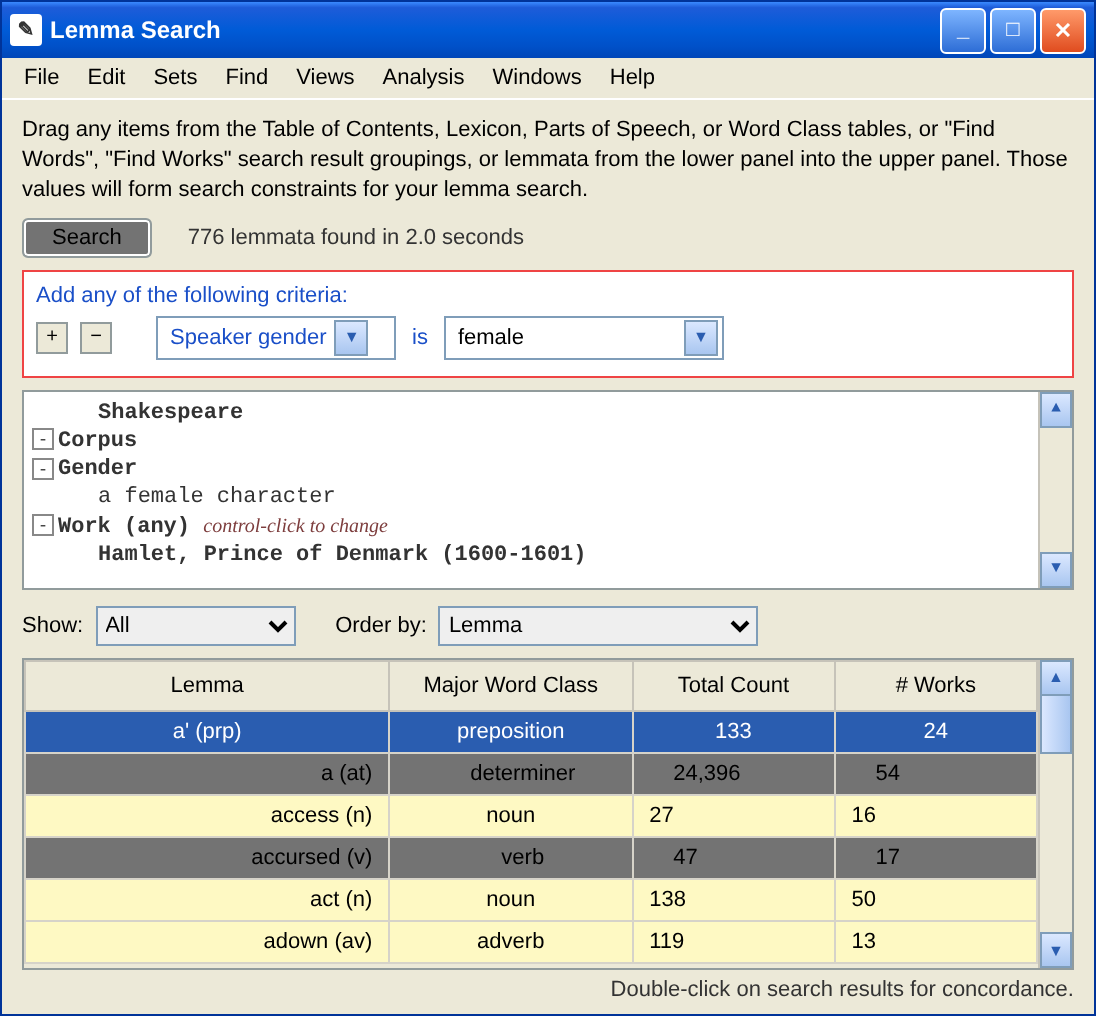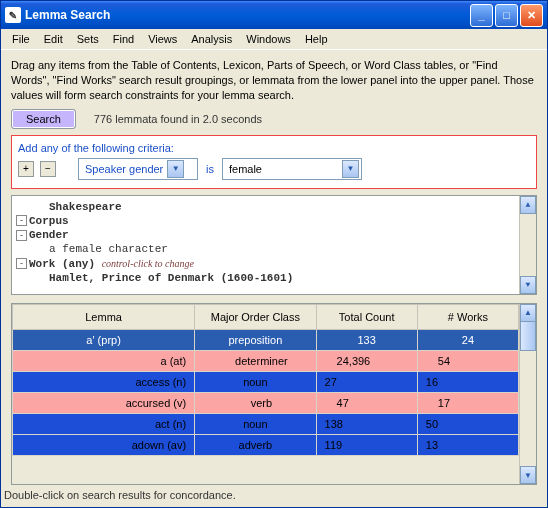--- a/index.html
+++ b/index.html
@@ -8,21 +8,21 @@
 .titlebar .icon { width:16px; height:16px; background:#fff; border-radius:2px; margin-right:4px; display:flex; align-items:center; justify-content:center; color:#333; font-size:10px; font-weight:bold;}
 .titlebar .title { flex:1; font-weight:bold; font-size:12px; }
 .winbtn { width:21px; height:21px; margin-left:2px; border:1px solid #fff; border-radius:3px; display:flex; align-items:center; justify-content:center; font-family:Arial; font-size:11px; font-weight:bold; color:#fff; }
 .minbtn,.maxbtn { background:linear-gradient(to bottom,#7eb5ff,#2d6dd6); }
 .closebtn { background:linear-gradient(to bottom,#ff9a6a,#e04c1f); }
 .menubar { height:20px; background:#ece9d8; display:flex; align-items:center; padding:0 4px; border-bottom:1px solid #fff; }
 .menubar span { padding:2px 7px; cursor:default; }
 .content { padding:8px 10px 0 10px; flex:1; display:flex; flex-direction:column; overflow:hidden; }
 .instr { font-size:11px; line-height:1.35; margin-bottom:6px; }
 .searchrow { display:flex; align-items:center; margin-bottom:6px; }
-.btn { background:#c4b5fd; border:1px solid #919b9c; border-radius:3px; padding:3px 14px; font-size:11px; box-shadow:inset 0 0 0 1px #fff; }
+.btn { background:#737373; border:1px solid #919b9c; border-radius:3px; padding:3px 14px; font-size:11px; box-shadow:inset 0 0 0 1px #fff; }
 .status { margin-left:18px; color:#333; }
 .criteria-box { border:1px solid #ef4444; background:#fff; padding:6px 6px 8px 6px; margin-bottom:6px; }
 .criteria-title { color:#1a4fc8; margin-bottom:4px; }
 .criteria-row { display:flex; align-items:center; gap:6px; }
 .sqbtn { width:14px; height:14px; border:1px solid #919b9c; background:#ece9d8; display:flex; align-items:center; justify-content:center; font-size:10px; line-height:1; }
 .combo { border:1px solid #7f9db9; background:#fff; height:20px; display:flex; align-items:center; padding:0 2px 0 6px; font-size:11px; }
 .combo .arrow { width:15px; height:16px; background:linear-gradient(to bottom,#dbe8ff,#a9c6f0); border:1px solid #7f9db9; margin-left:4px; display:flex; align-items:center; justify-content:center; font-size:8px; color:#2a5db0;}
 .combo.blue { color:#1a4fc8; }
 .istext { color:#1a4fc8; padding:0 2px;}
 .tree-box { border:1px solid #919b9c; background:#fff; height:90px; padding:4px; font-family:"Courier New",monospace; font-size:11px; overflow:hidden; position:relative; margin-bottom:8px; color:#333;}
@@ -37,28 +37,28 @@
 .filters { display:flex; align-items:center; gap:6px; margin-bottom:6px; }
 select.native { font-size:11px; height:20px; border:1px solid #7f9db9;}
 .table-wrap { border:1px solid #919b9c; flex:1; display:flex; overflow:hidden; }
 .table-content { flex:1; overflow:hidden; }
 .results { width:100%; border-collapse:collapse; font-size:11px; table-layout:fixed;}
 .results th { background:#ece9d8; border:1px solid #c6c3b9; padding:3px 6px; font-weight:normal; text-align:center; height:18px;}
 .results td { border:1px solid #d6d3c9; padding:2px 8px; height:16px; }
 .results td.c0 { text-align:right; }
 .results td.c1 { text-align:center; }
 .results td.c2,.results td.c3 { text-align:left; }
-.results tr.even td { background:#fca5a5;padding-left:20px; }
-.results tr.odd td { background:#1d4ed8; }
+.results tr.even td { background:#737373;padding-left:20px; }
+.results tr.odd td { background:#fef9c3; }
 .results tr.sel td { background:#2a5db0; color:#fff;text-align:center; }
 .vscroll { width:16px; background:#ece9d8; border-left:1px solid #c6c3b9; position:relative; }
 .vscroll .sbbtn { height:16px; background:linear-gradient(to bottom,#dbe8ff,#a9c6f0); border:1px solid #7f9db9; display:flex; align-items:center; justify-content:center; font-size:8px; color:#2a5db0;}
 .vscroll .thumb { position:absolute; top:17px; left:0; right:0; height:28px; background:linear-gradient(to right,#dbe8ff,#a9c6f0); border:1px solid #7f9db9;}
 .vscroll .top{position:absolute;top:0;left:0;right:0;} .vscroll .bot{position:absolute;bottom:0;left:0;right:0;}
-.footer { padding:4px 10px 6px 3px; font-size:11px; color:#333;}
+.footer { padding:4px 10px 6px 3px; font-size:11px; color:#333;text-align:right;}
 col.c0{width:36%}.c1c{width:24%}.c2c{width:20%}.c3c{width:20%}
 </style>
 </head>
 <body>
 
 <div class="window">
   <div class="titlebar">
     <div class="icon">✎</div>
     <div class="title">Lemma Search</div>
     <div class="winbtn minbtn">_</div>
@@ -103,33 +103,40 @@
       <div class="tree-line"><span class="tboxbtn">-</span><span class="bold">Corpus</span></div>
       <div class="tree-line"><span class="tboxbtn">-</span><span class="bold">Gender</span></div>
       <div class="tree-line">     <span>a female character</span></div>
       <div class="tree-line"><span class="tboxbtn">-</span><span class="bold">Work (any)</span> <span class="ital">control-click to change</span></div>
       <div class="tree-line">     <span class="bold">Hamlet, Prince of Denmark (1600-1601)</span></div>
       <div class="tree-scroll">
         <div class="sbbtn top">▲</div>
         <div class="sbbtn bot">▼</div>
       </div>
     </div>
+    <div class="filters">
+      <span>Show:</span>
+      <select class="native" style="width:100px"><option>All</option></select>
+      <span style="width:8px"></span>
+      <span>Order by:</span>
+      <select class="native" style="width:160px"><option>Lemma</option></select>
+    </div>
     <div class="table-wrap">
       <div class="table-content">
       <table class="results">
         <colgroup>
               <col class="c0">
               <col class="c1c">
               <col class="c2c">
               <col class="c3c">
             </colgroup>
         <thead>
               <tr>
           <th>Lemma</th>
-          <th>Major Order Class</th>
+          <th>Major Word Class</th>
           <th>Total Count</th>
           <th># Works</th>
         </tr>
             </thead>
         <tbody id="tbody">
               <tr class="sel">
                 <td class="c0">a' (prp)</td>
                 <td class="c1">preposition</td>
                 <td class="c2">133</td>
                 <td class="c3">24</td>

